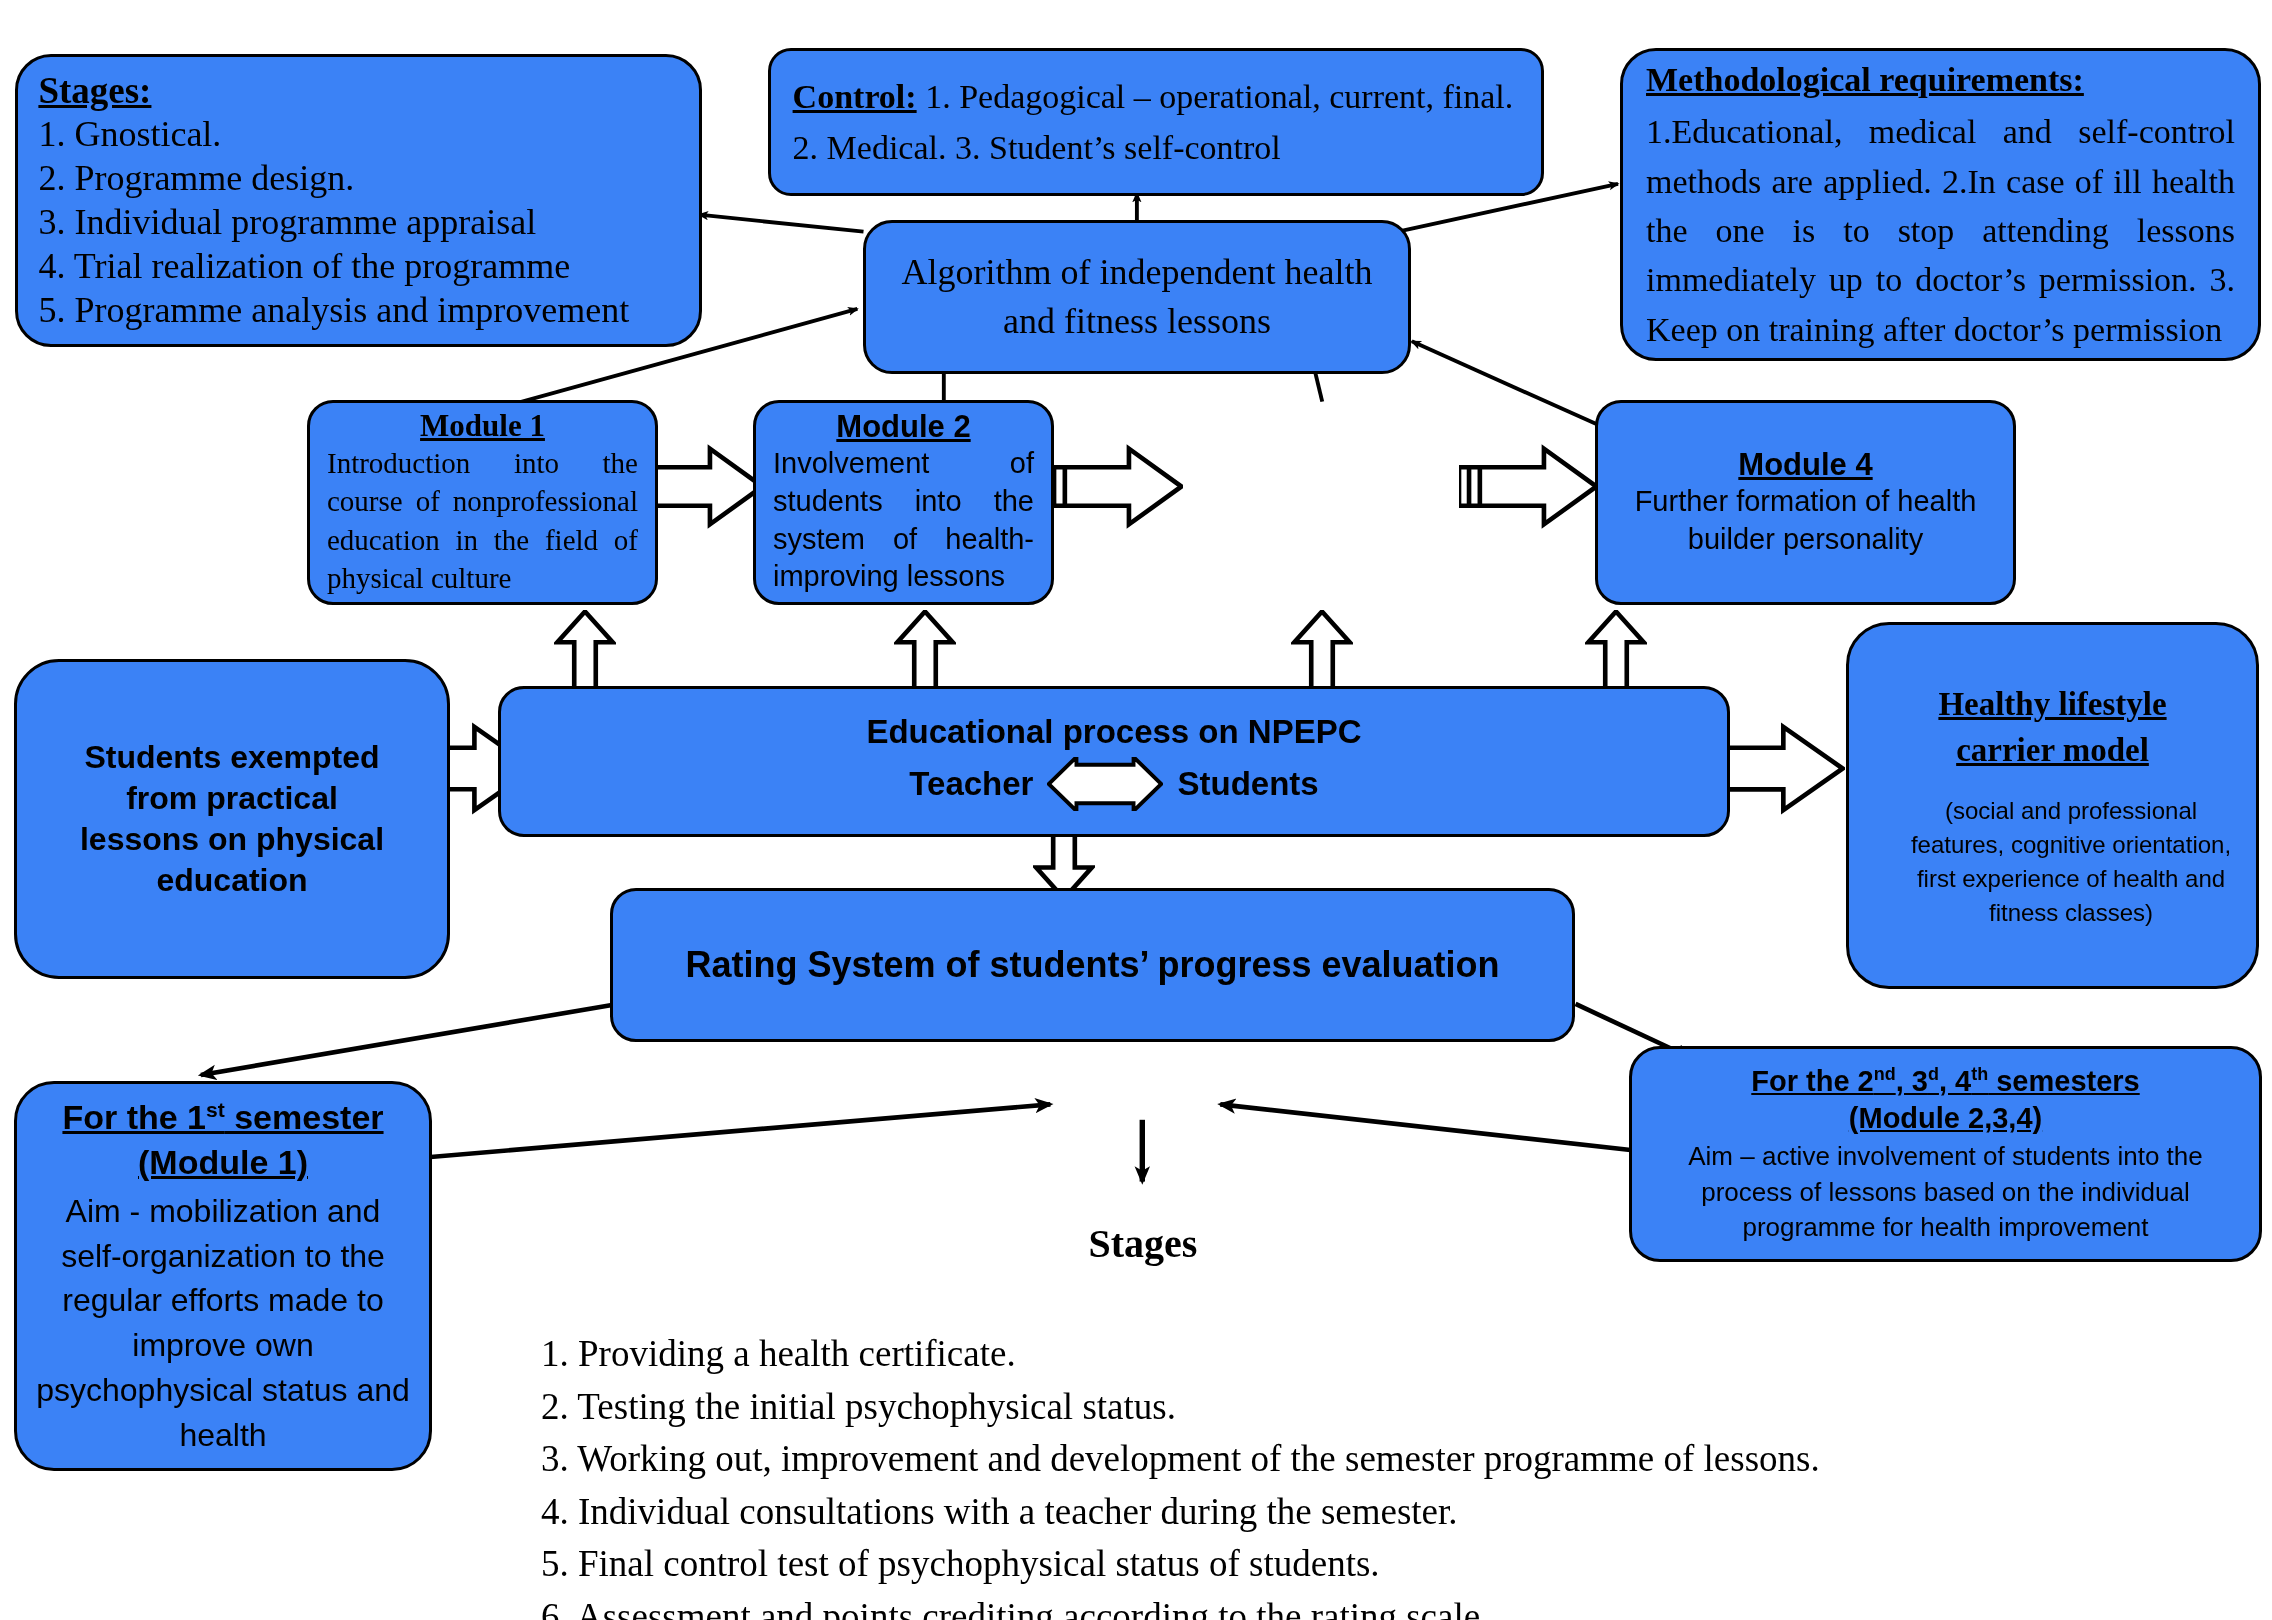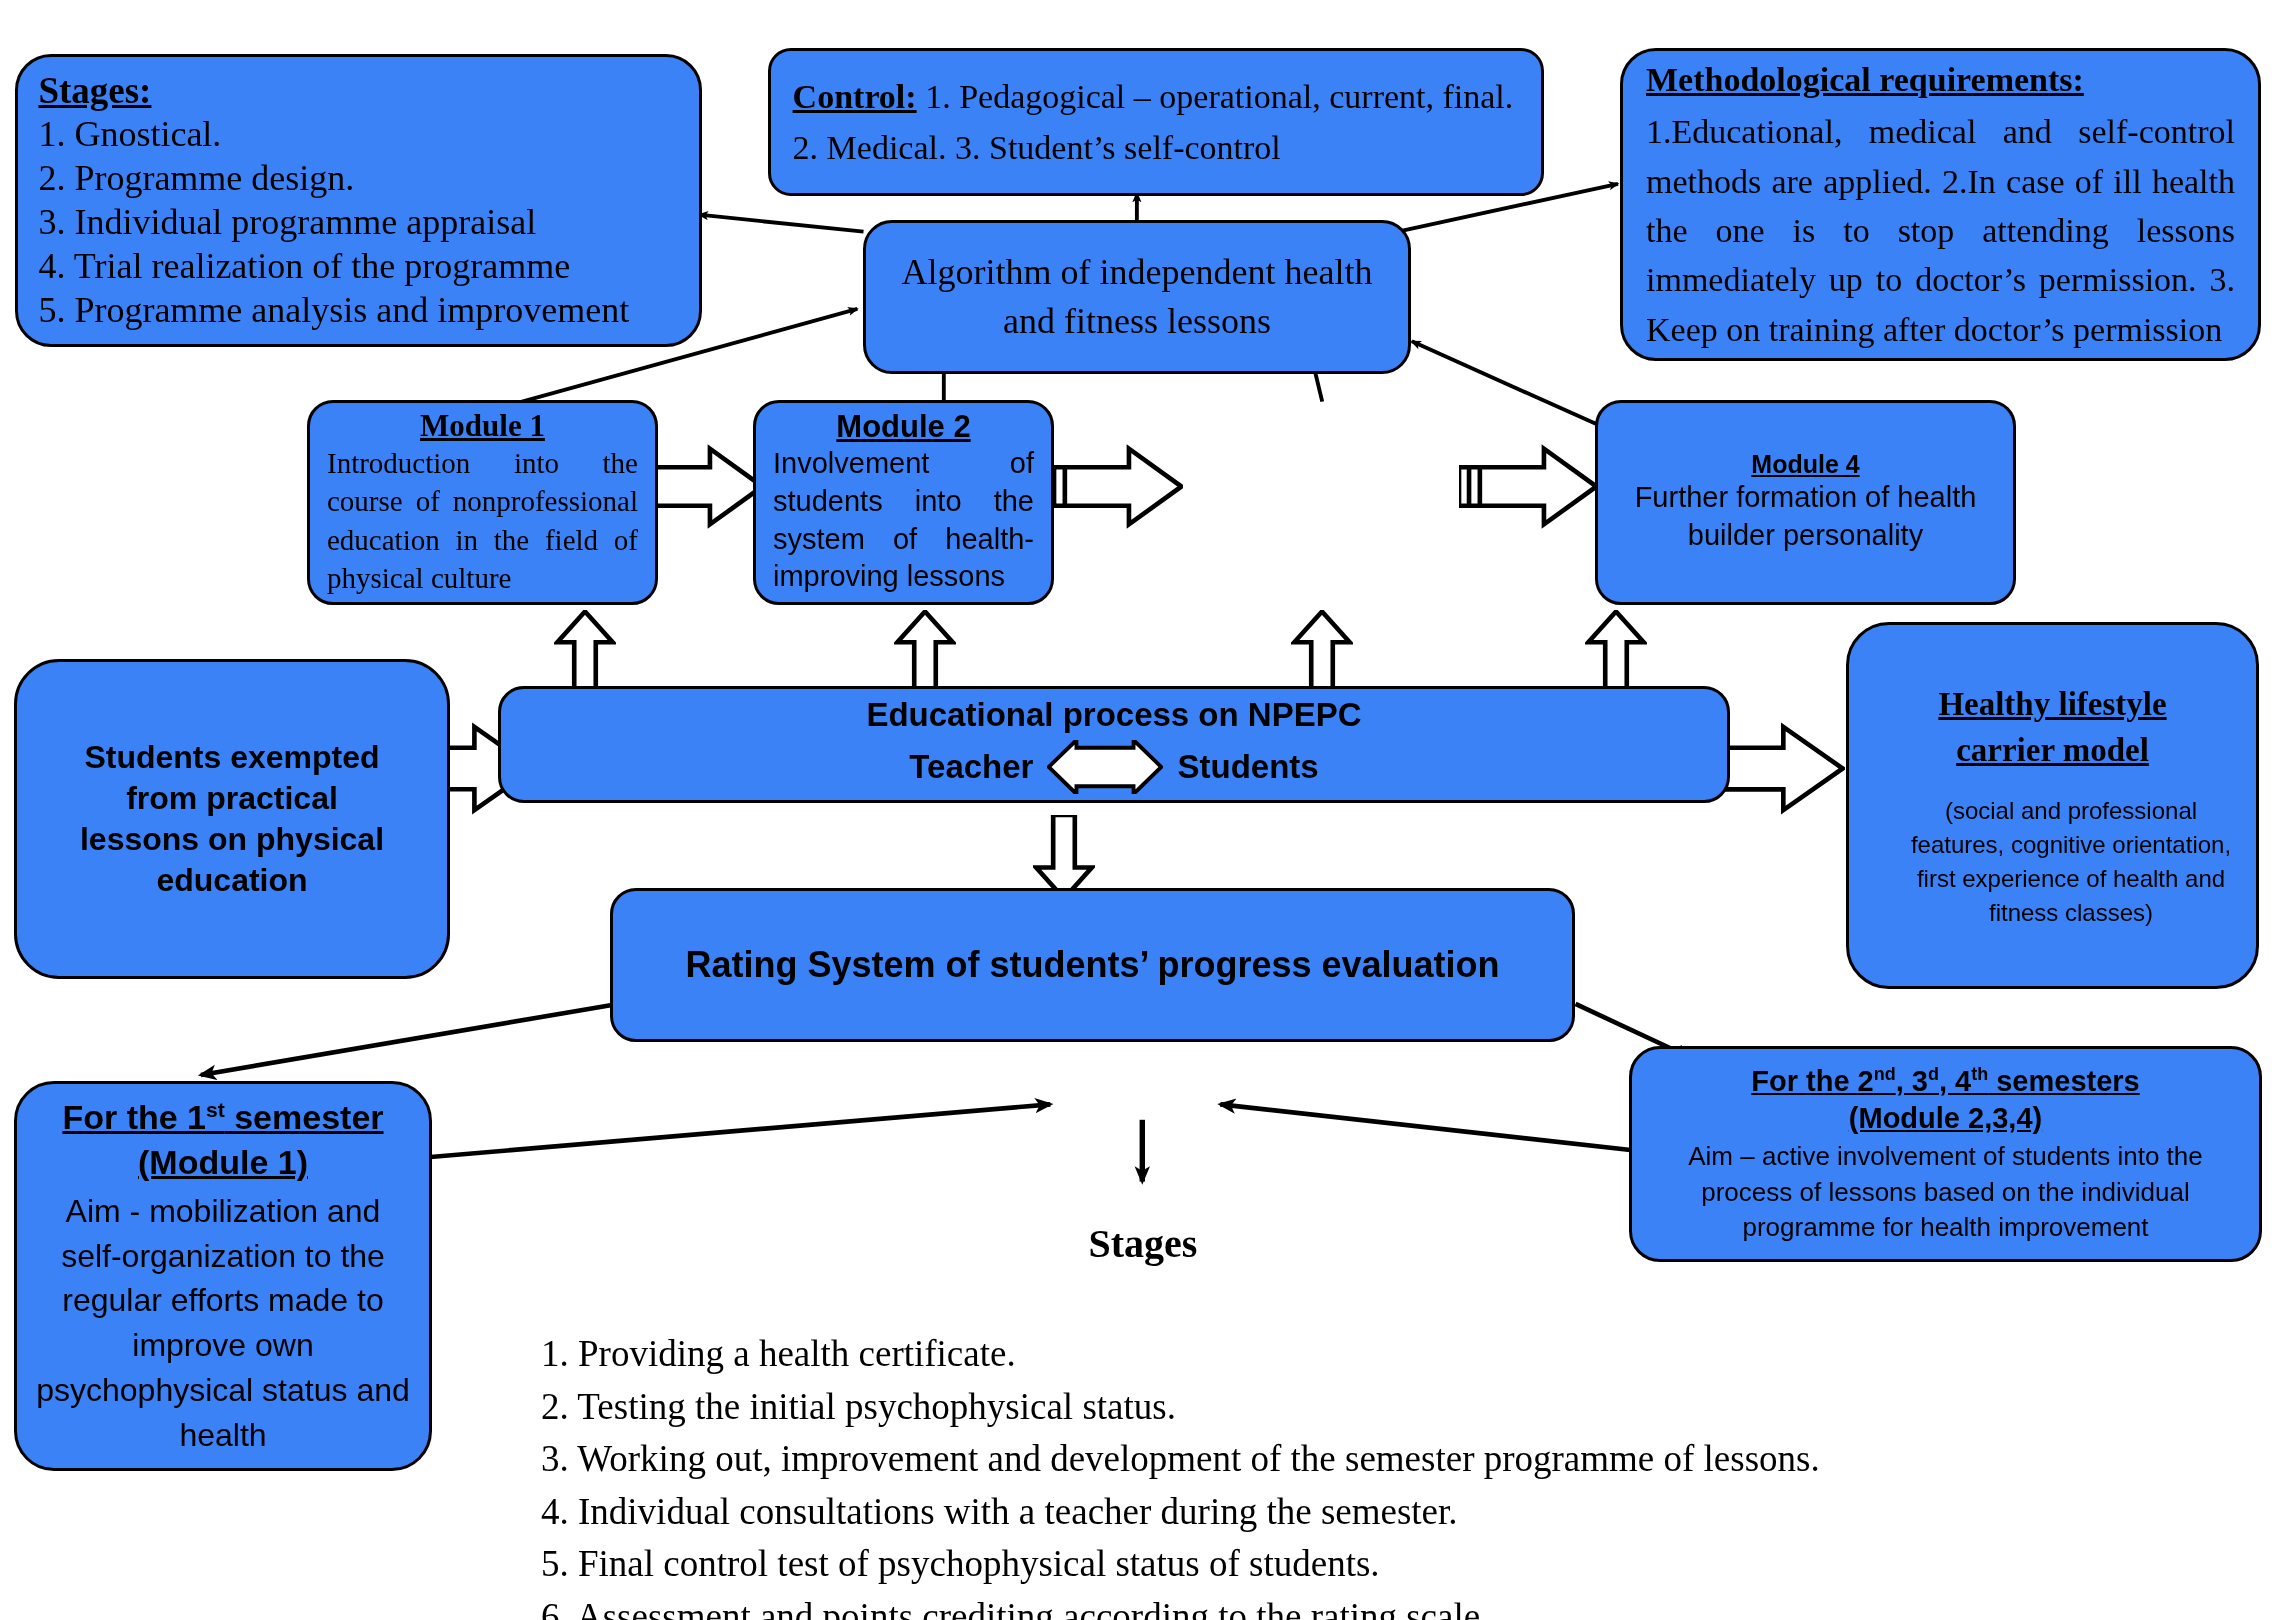--- a/index.html
+++ b/index.html
@@ -153,35 +153,35 @@
   <div class="box" style="left:753px;top:400px;width:301px;height:205px;border-radius:26px;">
     <div class="pad" style="padding:6.2px 17px;">
       <div class="ttl sans" style="font-size:31px;font-weight:bold;">Module 2</div>
       <div class="sans just" style="font-size:29px;line-height:1.3;">Involvement of students into the system of health-improving lessons</div>
     </div>
   </div>
 
 
   <div class="box" style="left:1595px;top:400px;width:421px;height:205px;border-radius:26px;">
     <div class="pad" style="padding:6.2px 17px;">
-      <div class="ttl sans" style="font-size:25px;font-weight:bold;">Module 4</div>
+      <div class="ttl sans" style="font-size:31px;font-weight:bold;">Module 4</div>
       <div class="sans ctr" style="font-size:29px;line-height:1.3;">Further formation of health builder personality</div>
     </div>
   </div>
 
   <div class="box sans" style="left:14px;top:659px;width:436px;height:320px;border-radius:45px;">
     <div class="ctr" style="font-size:32px;font-weight:bold;line-height:1.28;padding:0 20px;">
       <div>Students exempted</div>
       <div>from practical</div>
       <div>lessons on physical</div>
       <div>education</div>
     </div>
   </div>
 
-  <div class="box sans" style="left:498px;top:686px;width:1232px;height:117px;border-radius:26px;">
+  <div class="box sans" style="left:498px;top:686px;width:1232px;height:151px;border-radius:26px;">
     <div class="ctr" style="font-size:33px;font-weight:bold;line-height:1.2;">
       <div>Educational process on NPEPC</div>
       <div style="display:flex;align-items:center;justify-content:center;gap:14px;margin-top:4.6px;">
         <span>Teacher</span>
         <svg width="116" height="54" viewBox="0 0 150 70" style="display:block;">
           <polygon points="38,10 38,0 2,35 38,70 38,60 112,60 112,70 148,35 112,0 112,10" fill="#fff" stroke="#000" stroke-width="5"></polygon>
         </svg>
         <span>Students</span>
       </div>
     </div>

